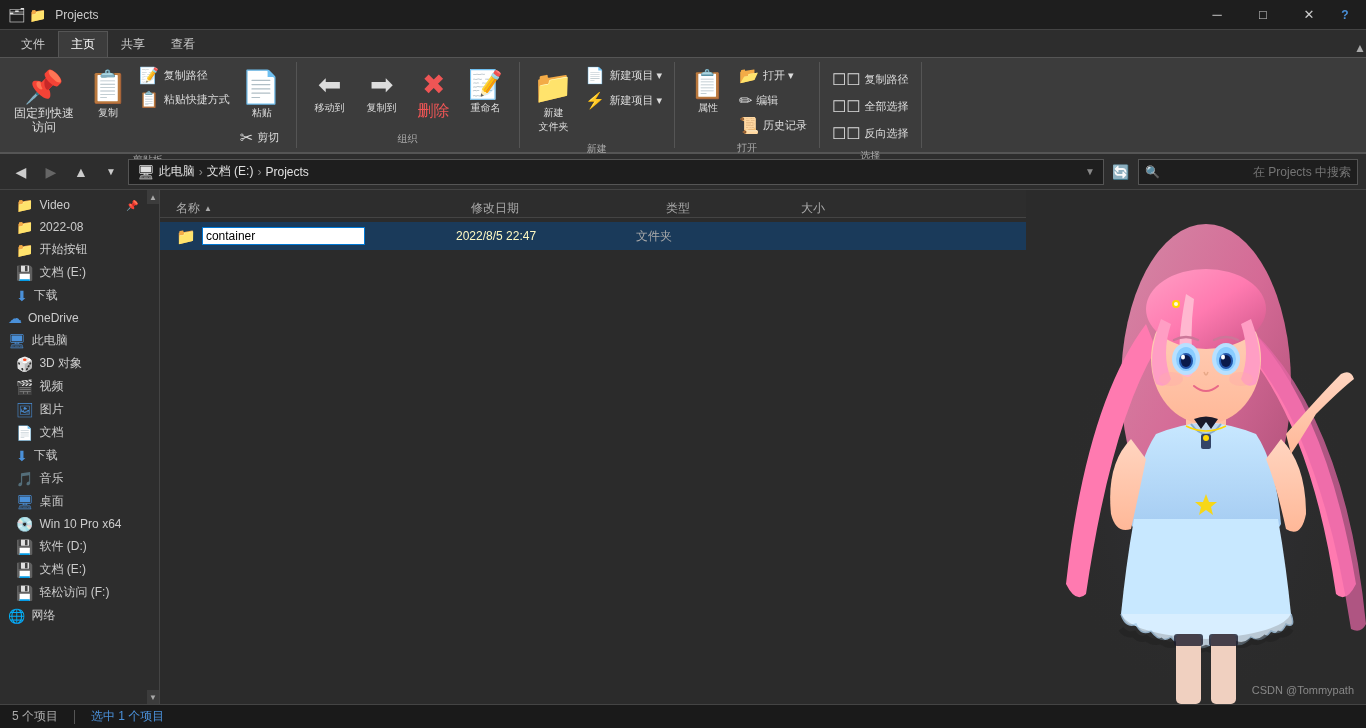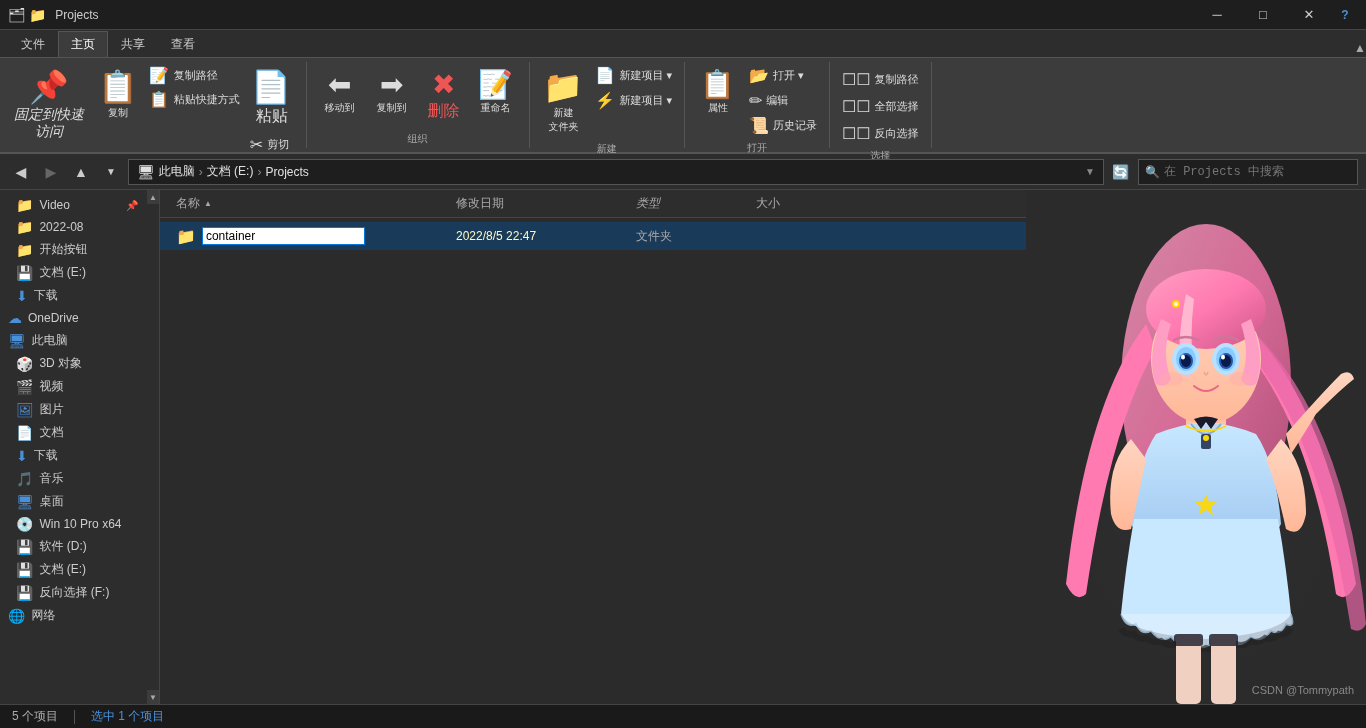--- a/index.html
+++ b/index.html
@@ -197,21 +197,22 @@
       color: #888;
       font-size: 12px;
     }
     .search-box input {
       background: transparent;
       border: none;
       outline: none;
       color: #c4b5fd;
       font-size: 12px;
       flex: 1;
-      font-family: Liberation Mono, monospace;
+      font-family: Liberation Sans, sans-serif;
+      text-align: right;
     }
 
     
     .main-layout {
       display: flex;
       height: calc(728px - 30px - 28px - 96px - 36px - 24px);
     }
 
     
     .sidebar {
@@ -242,37 +243,37 @@
     .file-area {
       flex: 1;
       background: #2b2b2b;
       display: flex;
       flex-direction: column;
     }
     .file-header {
       height: 28px;
       background: #2d2d2d;
       display: flex;
-      align-items: center;
+      align-items: flex-end;
       padding: 0 8px;
       border-bottom: 1px solid #444;
-      gap: 0;
+      gap: 15px;
       font-size: 12px;
       color: #aaa;
     }
     .col-name {
       width: 280px;
       padding: 0 8px;
       cursor: pointer;
       display: flex;
       align-items: center;
       gap: 4px;
     }
     .col-date { width: 180px; padding: 0 8px; cursor: pointer; }
-    .col-type { width: 120px; padding: 0 8px; cursor: pointer; font-style: italic; }
+    .col-type { width: 120px; padding: 0 8px; cursor: pointer; }
     .col-size { width: 100px; padding: 0 8px; cursor: pointer; }
     .file-list {
       flex: 1;
       overflow-y: auto;
       padding: 4px 0;
     }
     .file-row {
       display: flex;
       align-items: center;
       padding: 3px 8px;
@@ -369,21 +370,21 @@
     <span style="color:#aaa;font-size:12px;">▲</span>
   </div>
 </div>
 
 <div class="ribbon">
 
   <div class="ribbon-group">
     <div class="ribbon-items">
       <div class="ribbon-large">
         <span class="icon-lg">📌</span>
-        <span style="font-size:14px;line-height:1.2;font-style:italic;">固定到快速<br>访问</span>
+        <span style="font-size:12px;line-height:1.2;">固定到快速<br>访问</span>
       </div>
       <div style="display:flex;flex-direction:column;gap:2px;">
         <div style="display:flex;gap:2px;align-items:flex-start;">
           <div class="ribbon-large">
             <span class="icon-lg">📋</span>
             <span style="font-size:10px;">复制</span>
           </div>
           <div style="display:flex;flex-direction:column;gap:1px;justify-content:flex-start;">
             <div class="ribbon-btn-small">
               <span class="icon-sm">📝</span>
@@ -392,21 +393,21 @@
             <div class="ribbon-btn-small">
               <span class="icon-sm">📋</span>
               <span>粘贴快捷方式</span>
             </div>
           </div>
         </div>
       </div>
       <div style="display:flex;flex-direction:column;align-items:flex-start;">
         <div class="ribbon-large">
           <span class="icon-lg">📄</span>
-          <span style="font-size:16px;">粘贴</span>
+          <span style="font-size:10px;">粘贴</span>
         </div>
         <div class="ribbon-btn-small" style="margin-top:2px;">
           <span class="icon-sm">✂</span>
           <span>剪切</span>
         </div>
       </div>
     </div>
     <span class="ribbon-group-label">剪贴板</span>
   </div>
 
@@ -592,21 +593,21 @@
       <div class="sidebar-item">
         <span class="si-icon blue">💾</span>
         <span>软件 (D:)</span>
       </div>
       <div class="sidebar-item">
         <span class="si-icon blue">💾</span>
         <span>文档 (E:)</span>
       </div>
       <div class="sidebar-item">
         <span class="si-icon blue">💾</span>
-        <span>反向选择 (F:)</span>
+        <span>轻松访问 (F:)</span>
       </div>
 
       <div class="sidebar-item" style="padding-left:8px;">
         <span class="si-icon blue">🌐</span>
         <span>网络</span>
       </div>
     </div>
   </div>
 
   <div class="file-area">

